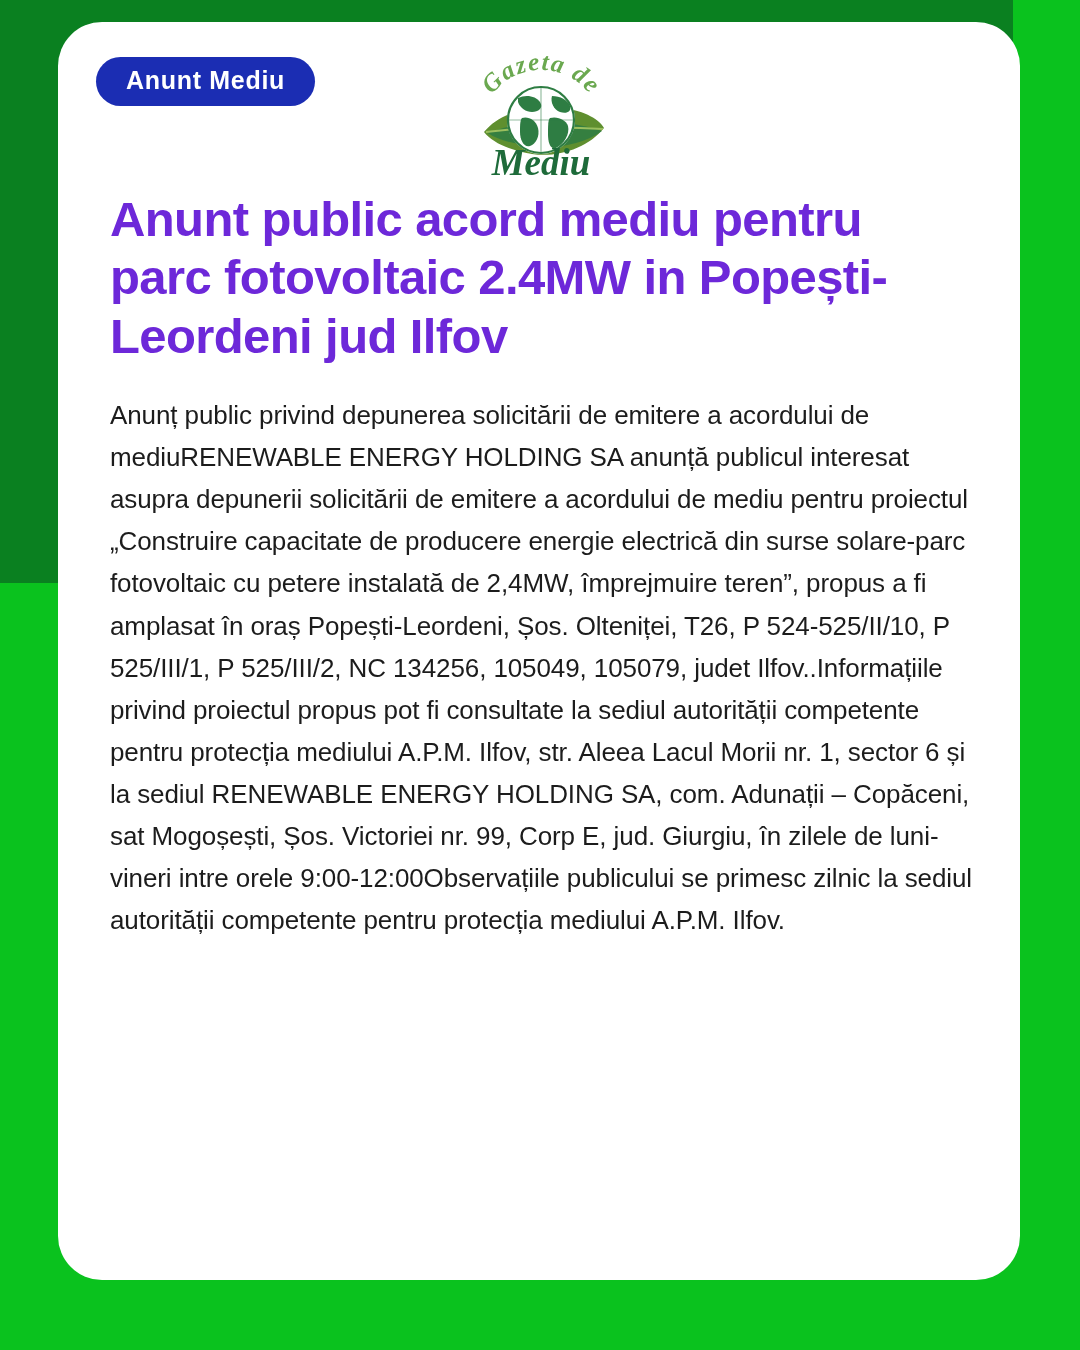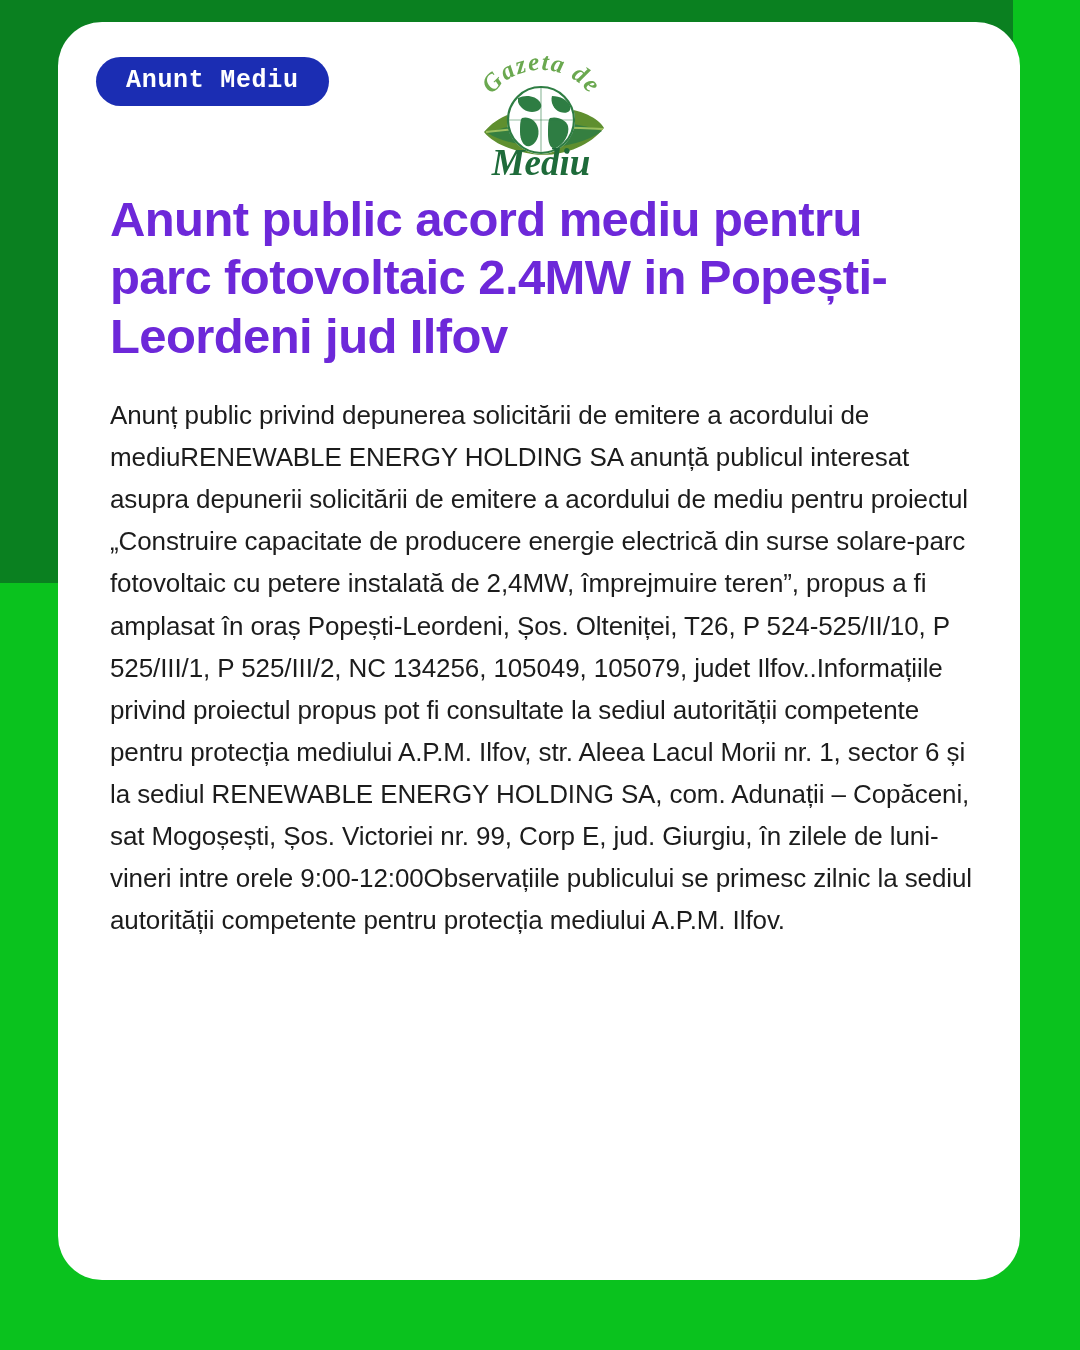--- a/index.html
+++ b/index.html
@@ -65,21 +65,21 @@
     background: #1b2db3;
     color: #ffffff;
     border-radius: 999px;
     padding: 11px 30px 13px 30px;
     font-size: 25px;
     font-weight: 600;
     letter-spacing: 0.7px;
     line-height: 1;
     white-space: nowrap;
     border: none;
-    font-family: Liberation Mono, monospace;
+    font-family: Liberation Sans, sans-serif;
   }
 
   
   #logo {
     position: absolute;
     left: 408px;
     top: 18px;
     width: 150px;
     height: 140px;
   }

